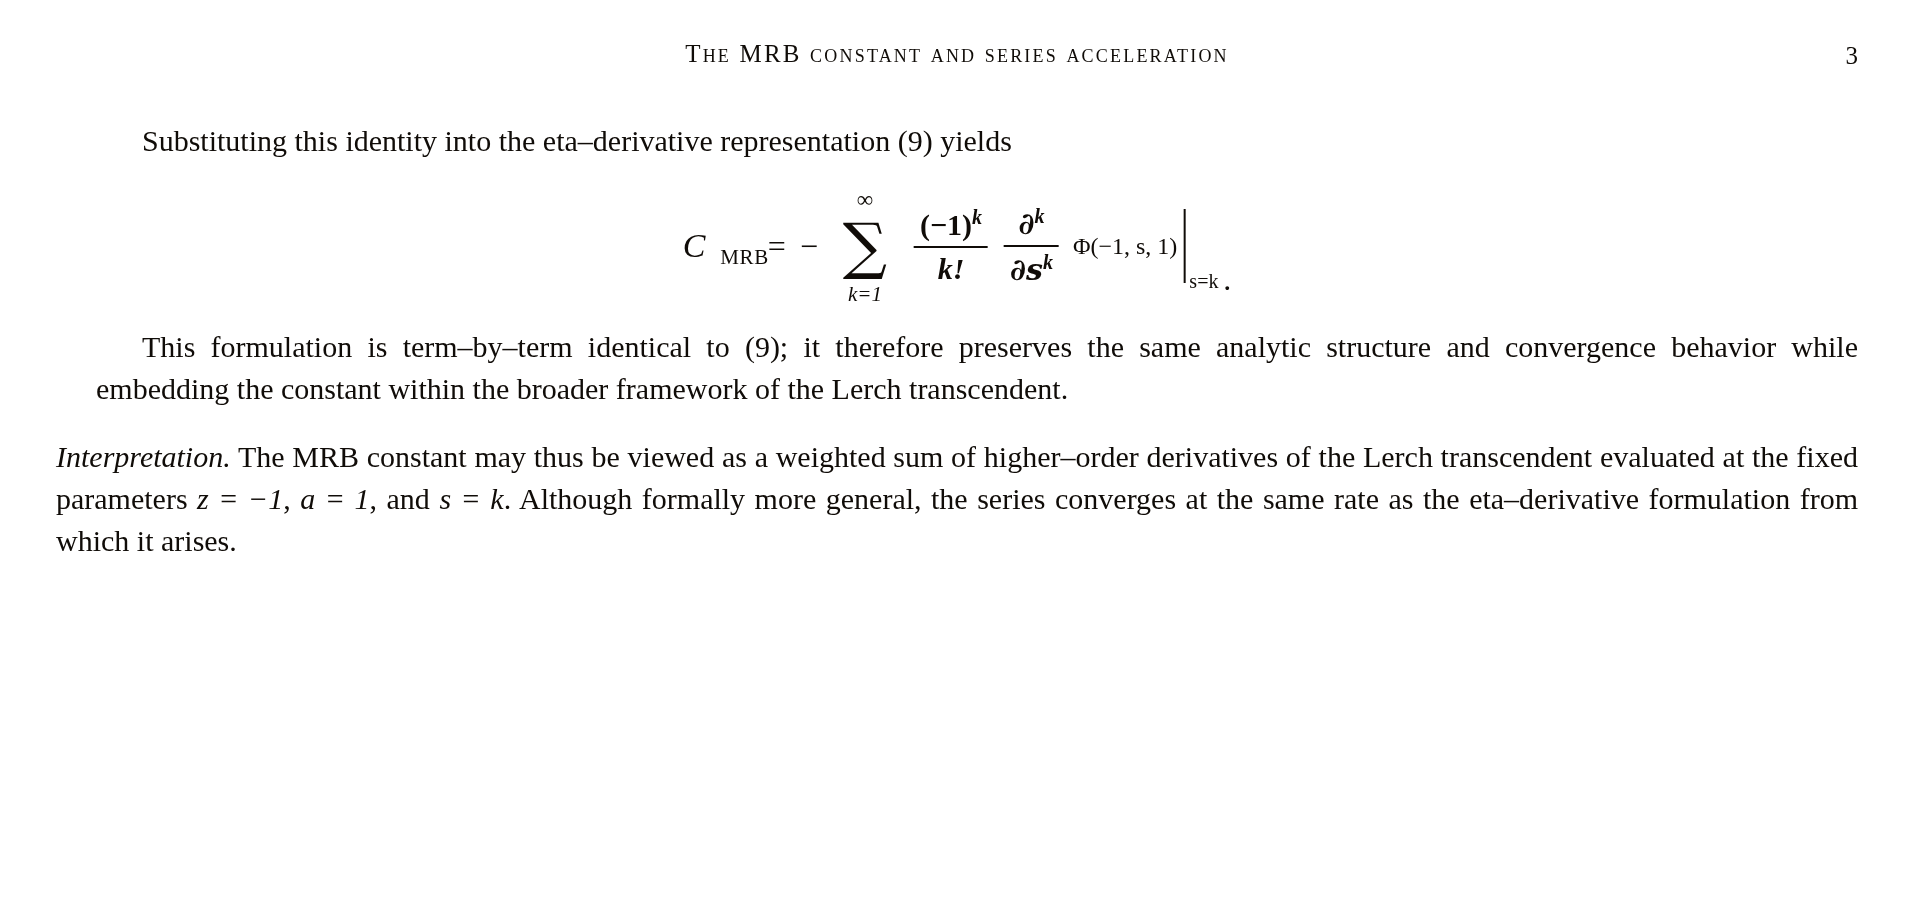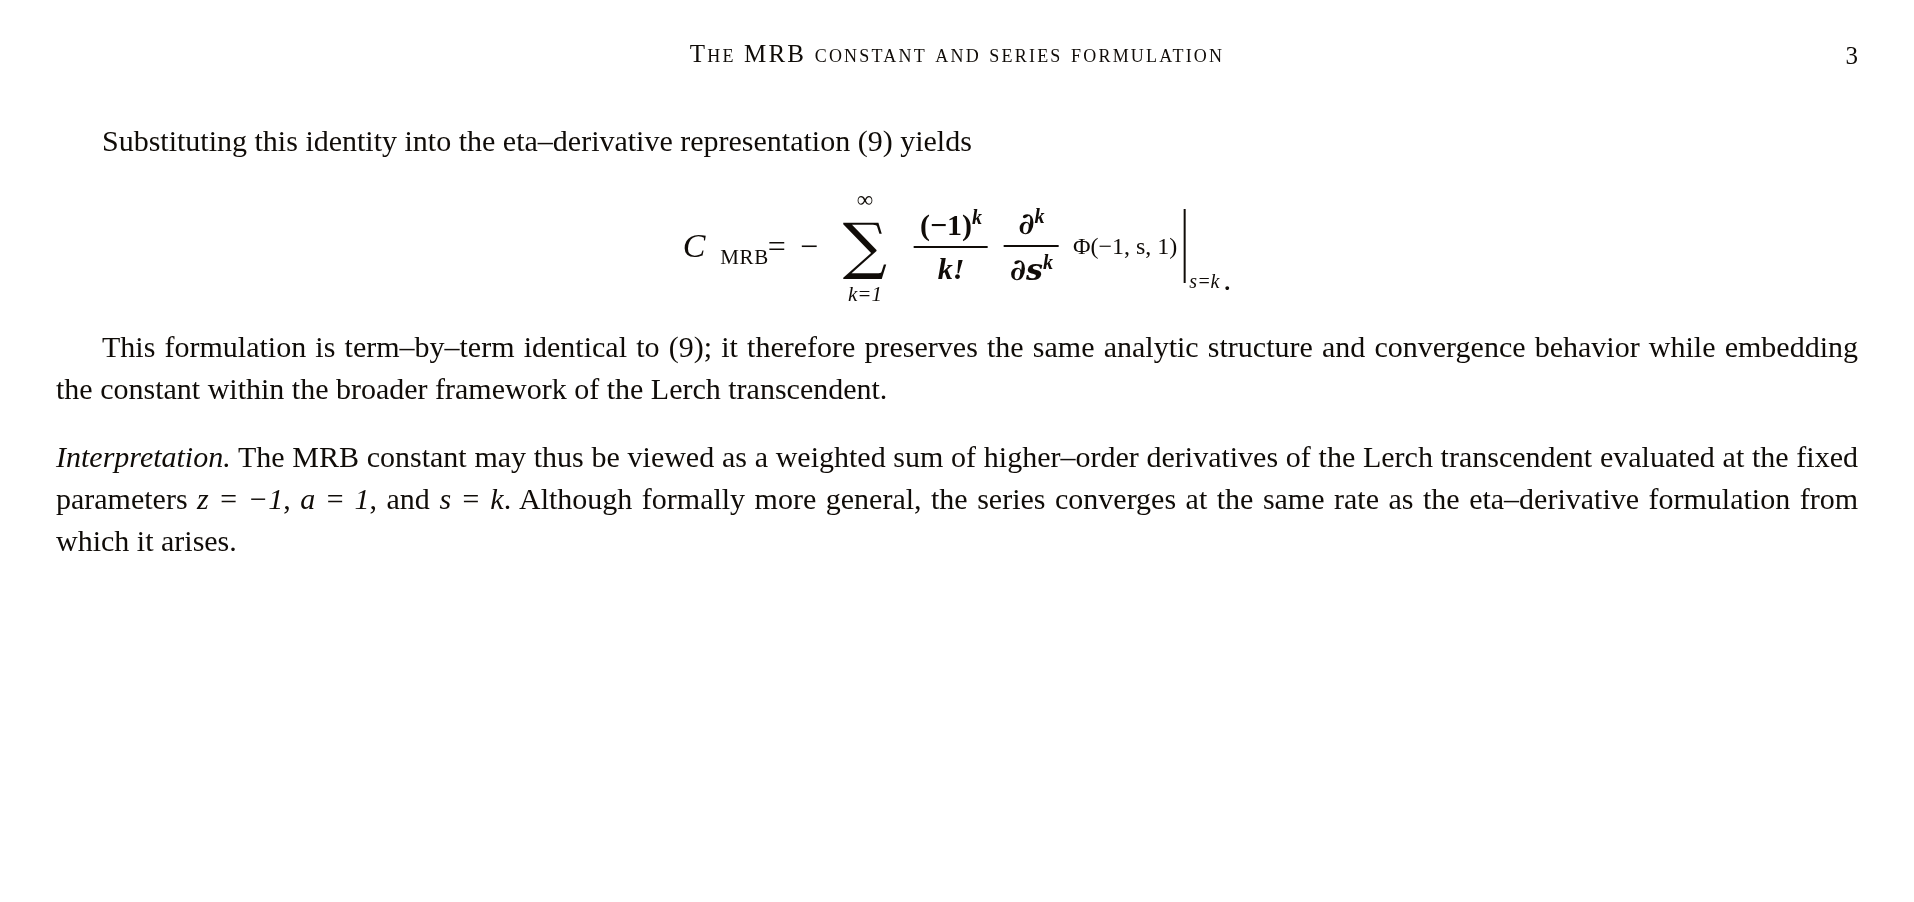--- a/index.html
+++ b/index.html
@@ -52,20 +52,21 @@
   }
   p.para {
     margin: 0 0 0 0;
     font-size: 30px;
     line-height: 1.40;
     text-align: justify;
     text-justify: inter-word;
   }
   p.indent {
     text-indent: 46px;
+    margin-left: 40px;
   }
   .gap-md { height: 26px; }
 
   
   .equation {
     position: relative;
     margin: 14px 0 10px 0;
     height: 140px;
   }
   .eq-inner {
@@ -170,40 +171,39 @@
     margin-left: 6px;
     height: 74px;
     align-self: center;
     position: relative;
   }
   .evalbar .evalsub {
     position: absolute;
     left: 6px;
     bottom: -10px;
     font-size: 20px;
-    font-style: italic;
     white-space: nowrap;
     margin-top: 26px;
   }
   .eq-period {
     margin-left: 38px;
     align-self: flex-end;
     position: relative;
     top: -18px;
     font-size: 32px;
   }
   .it { font-style: italic; }
 </style>
 </head>
 <body>
 
 <div class="page">
 
   <div class="running-head">
-    <div class="title">The MRB constant and series formulation</div>
+    <div class="title">The MRB constant and series acceleration</div>
     <div class="page-number">3</div>
   </div>
 
   <div class="body">
 
     <p class="para indent">Substituting this identity into the eta–derivative representation (9) yields</p>
 
     <div class="equation">
       <div class="eq-inner">
 

